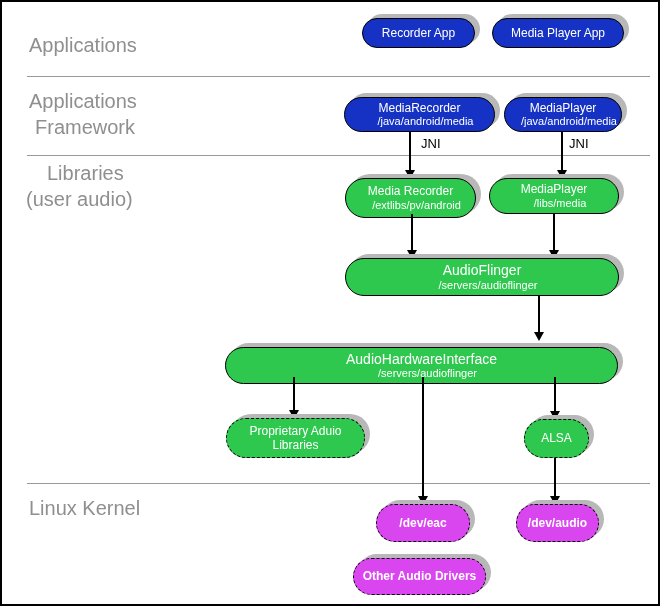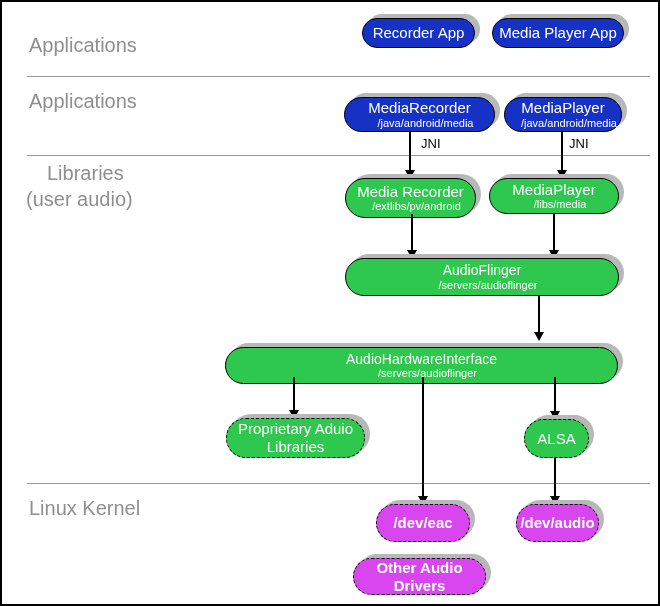--- a/index.html
+++ b/index.html
@@ -33,21 +33,21 @@
     display:flex;flex-direction:column;
     align-items:center;justify-content:center;
     text-align:center;
     line-height:1.18;
     box-shadow:5px -4px 0 #b8b8b8;
   }
   .blue{background:#1532c4;}
   .green{background:#2ec84e;}
   .red{background:#d946ef;font-weight:bold;}
   .dashed{border-style:dashed;}
-  .t{font-size:15px;}
+  .t{font-size:12px;}
   .s{font-size:11px;margin-left:12px;}
   .vline{
     position:absolute;
     width:2px;
     background:#000;
   }
   .arrow{
     position:absolute;
     width:0;height:0;
     border-left:5px solid transparent;
@@ -67,20 +67,21 @@
 
   <div class="divider" style="top:74px"></div>
   <div class="divider" style="top:153px"></div>
   <div class="divider" style="top:481px"></div>
 
   <div class="seclabel" style="left:27px;top:30px">
     <span>Applications</span>
   </div>
   <div class="seclabel" style="left:27px;top:86px">
     <span>Applications</span>
+    <span class="l2" style="padding-left:6px">Framework</span>
   </div>
   <div class="seclabel" style="left:24px;top:158px">
     <span style="padding-left:21px">Libraries</span>
     <span class="l2">(user audio)</span>
   </div>
   <div class="seclabel" style="left:27px;top:493px">
     <span>Linux Kernel</span>
   </div>
 
   <div class="node blue" style="left:360px;top:16px;width:113px;height:30px">

